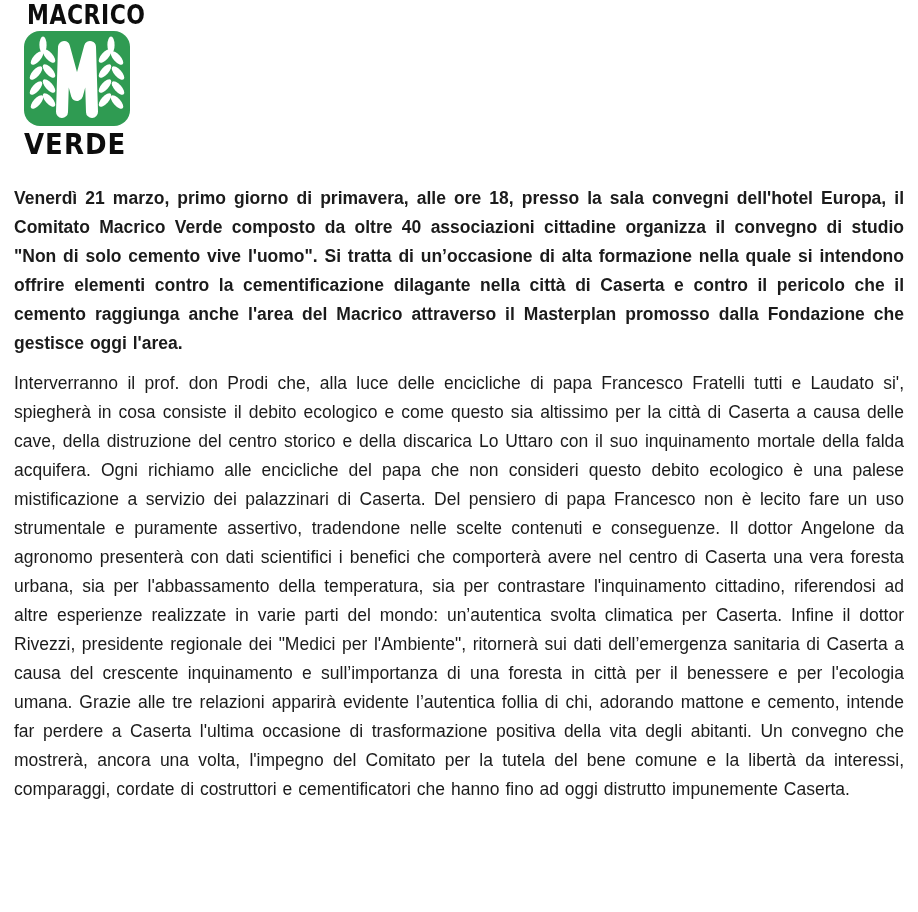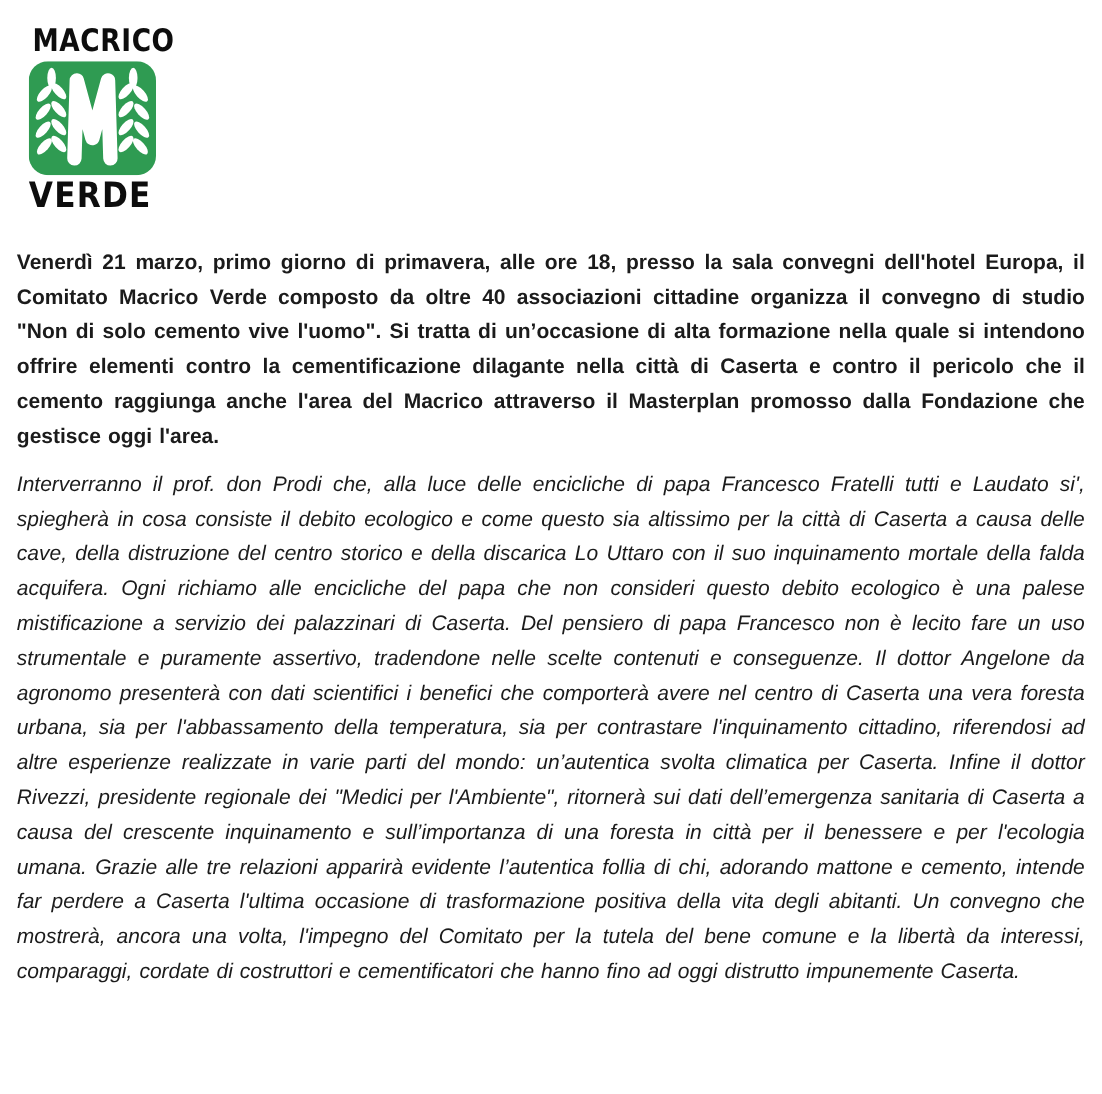--- a/index.html
+++ b/index.html
@@ -8,21 +8,21 @@
     position: relative;
     width: 918px;
     height: 912px;
     background: #ffffff;
     padding: 0 14px;
     font-family: "Liberation Sans", sans-serif;
     color: #171717;
     overflow: hidden;
   }
   .logo {
-    margin: 20px 0 0 10px;
+    margin: 0 0 0 10px;
     width: 120px;
   }
   .logo-top {
     font-family: "DejaVu Sans", sans-serif;
     font-weight: 800;
     font-size: 22px;
     letter-spacing: 0.5px;
     color: #0d0d0d;
     transform: scaleY(1.18);
     transform-origin: left top;
@@ -43,21 +43,21 @@
     white-space: nowrap;
   }
   .body-para {
     font-size: 17.5px;
     line-height: 29px;
     text-align: justify;
     color: #1b1b1b;
     word-spacing: 1px;
   }
   .body-para.first { margin-top: 27px; font-weight: bold; }
-  .body-para + .body-para { margin-top: 11px; font-style: italic; }
+  .body-para + .body-para { margin-top: 11px; }
   .m-stroke { fill: none; stroke: #ffffff; stroke-width: 12; stroke-linecap: round; stroke-linejoin: round; }
   .leaf { fill: #ffffff; }
 </style>
 </head>
 <body>
 
 <div class="page">
 
   <div class="logo">
     <div class="logo-top">MACRICO</div>

